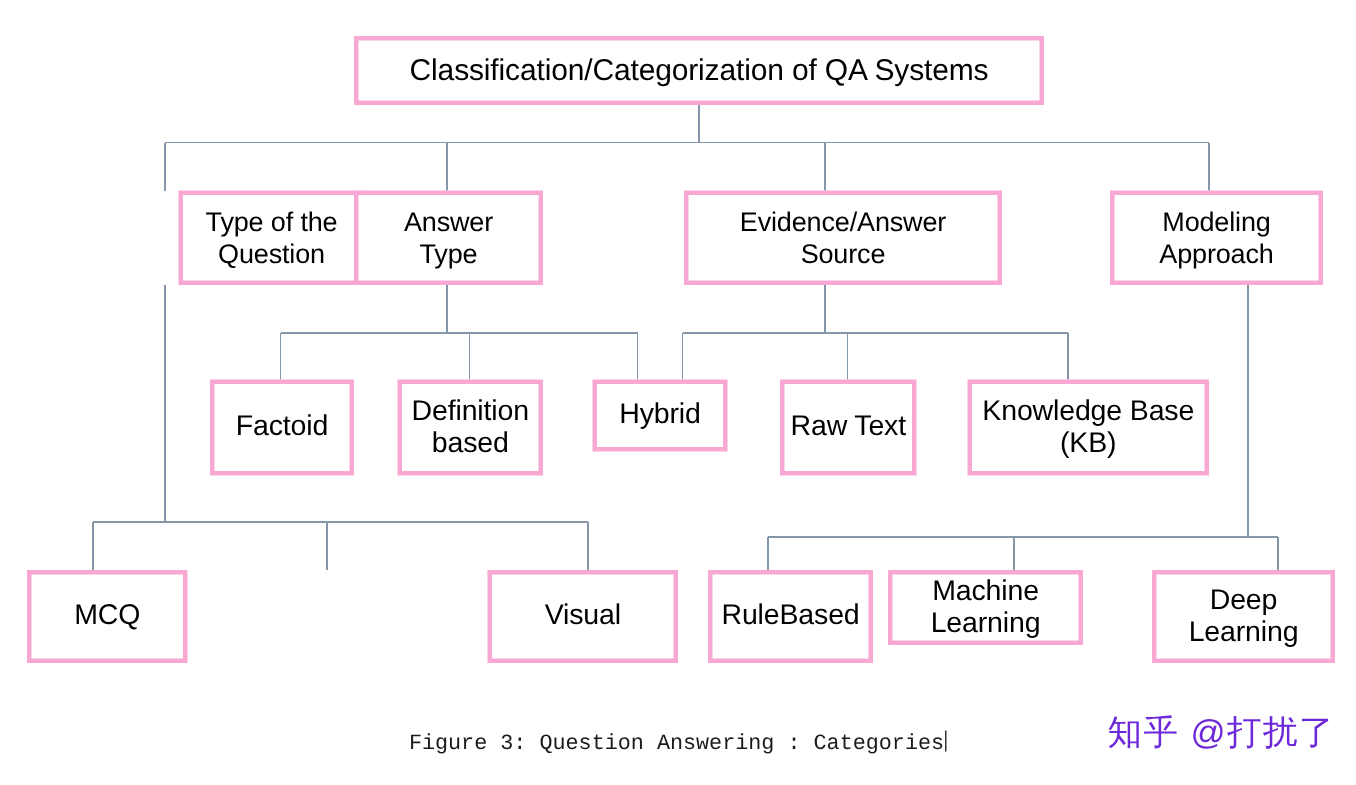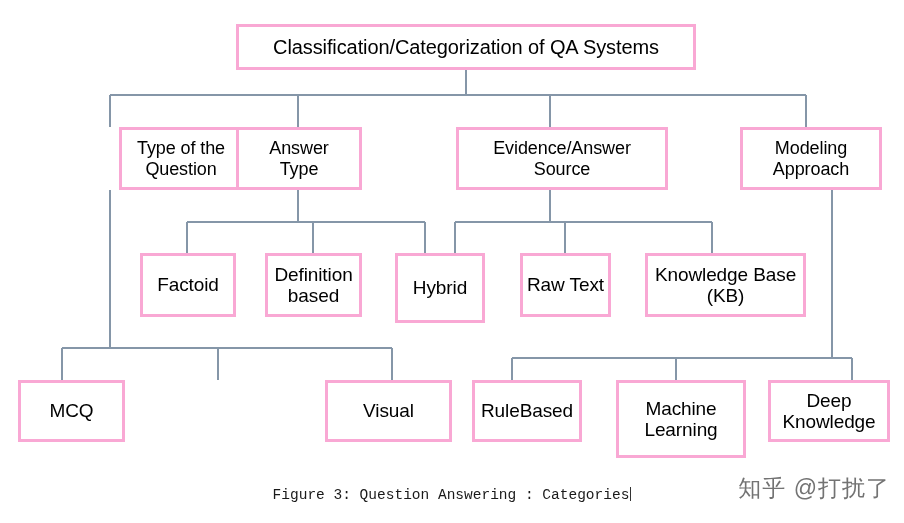--- a/index.html
+++ b/index.html
@@ -67,21 +67,21 @@
     height: 14px;
     background: #333;
     vertical-align: -2px;
     margin-left: 1px;
   }
   #watermark {
     position: absolute;
     right: 14px;
     top: 473px;
     font-size: 23px;
-    color: #737373;
+    color: #6d28d9;
     letter-spacing: 1px;
     z-index: 3;
     user-select: none;
     white-space: nowrap;
   }
 </style>
 </head>
 <body>
 
 <div id="figure-root">
@@ -145,47 +145,47 @@
 Approach</span>
   </div>
 
   <div class="node lvl3" style="left:140px; top:253px; width:96px; height:64px;">
     <span class="node-label">Factoid</span>
   </div>
   <div class="node lvl3" style="left:265px; top:253px; width:97px; height:64px;">
     <span class="node-label">Definition
 based</span>
   </div>
-  <div class="node lvl3" style="left:395px; top:253px; width:90px; height:70px;">
+  <div class="node lvl3" style="left:395px; top:253px; width:90px; height:48px;">
     <span class="node-label">Hybrid</span>
   </div>
   <div class="node lvl3" style="left:520px; top:253px; width:91px; height:64px;">
     <span class="node-label">Raw Text</span>
   </div>
   <div class="node lvl3" style="left:645px; top:253px; width:161px; height:64px;">
     <span class="node-label">Knowledge Base
 (KB)</span>
   </div>
 
   <div class="node lvl4" style="left:18px; top:380px; width:107px; height:62px;">
     <span class="node-label">MCQ</span>
   </div>
   <div class="node lvl4" style="left:325px; top:380px; width:127px; height:62px;">
     <span class="node-label">Visual</span>
   </div>
   <div class="node lvl4" style="left:472px; top:380px; width:110px; height:62px;">
     <span class="node-label">RuleBased</span>
   </div>
-  <div class="node lvl4" style="left:616px; top:380px; width:130px; height:78px;align-items:center;">
+  <div class="node lvl4" style="left:592px; top:380px; width:130px; height:50px;align-items:center;">
     <span class="node-label">Machine
 Learning</span>
   </div>
   <div class="node lvl4" style="left:768px; top:380px; width:122px; height:62px;">
     <span class="node-label">Deep
-Knowledge</span>
+Learning</span>
   </div>
 
   <div id="figure-caption">
     <span>Figure 3: Question Answering : Categories</span><span class="caret"></span>
   </div>
 
   <div id="watermark">知乎 @打扰了</div>
 
 </div>
 

